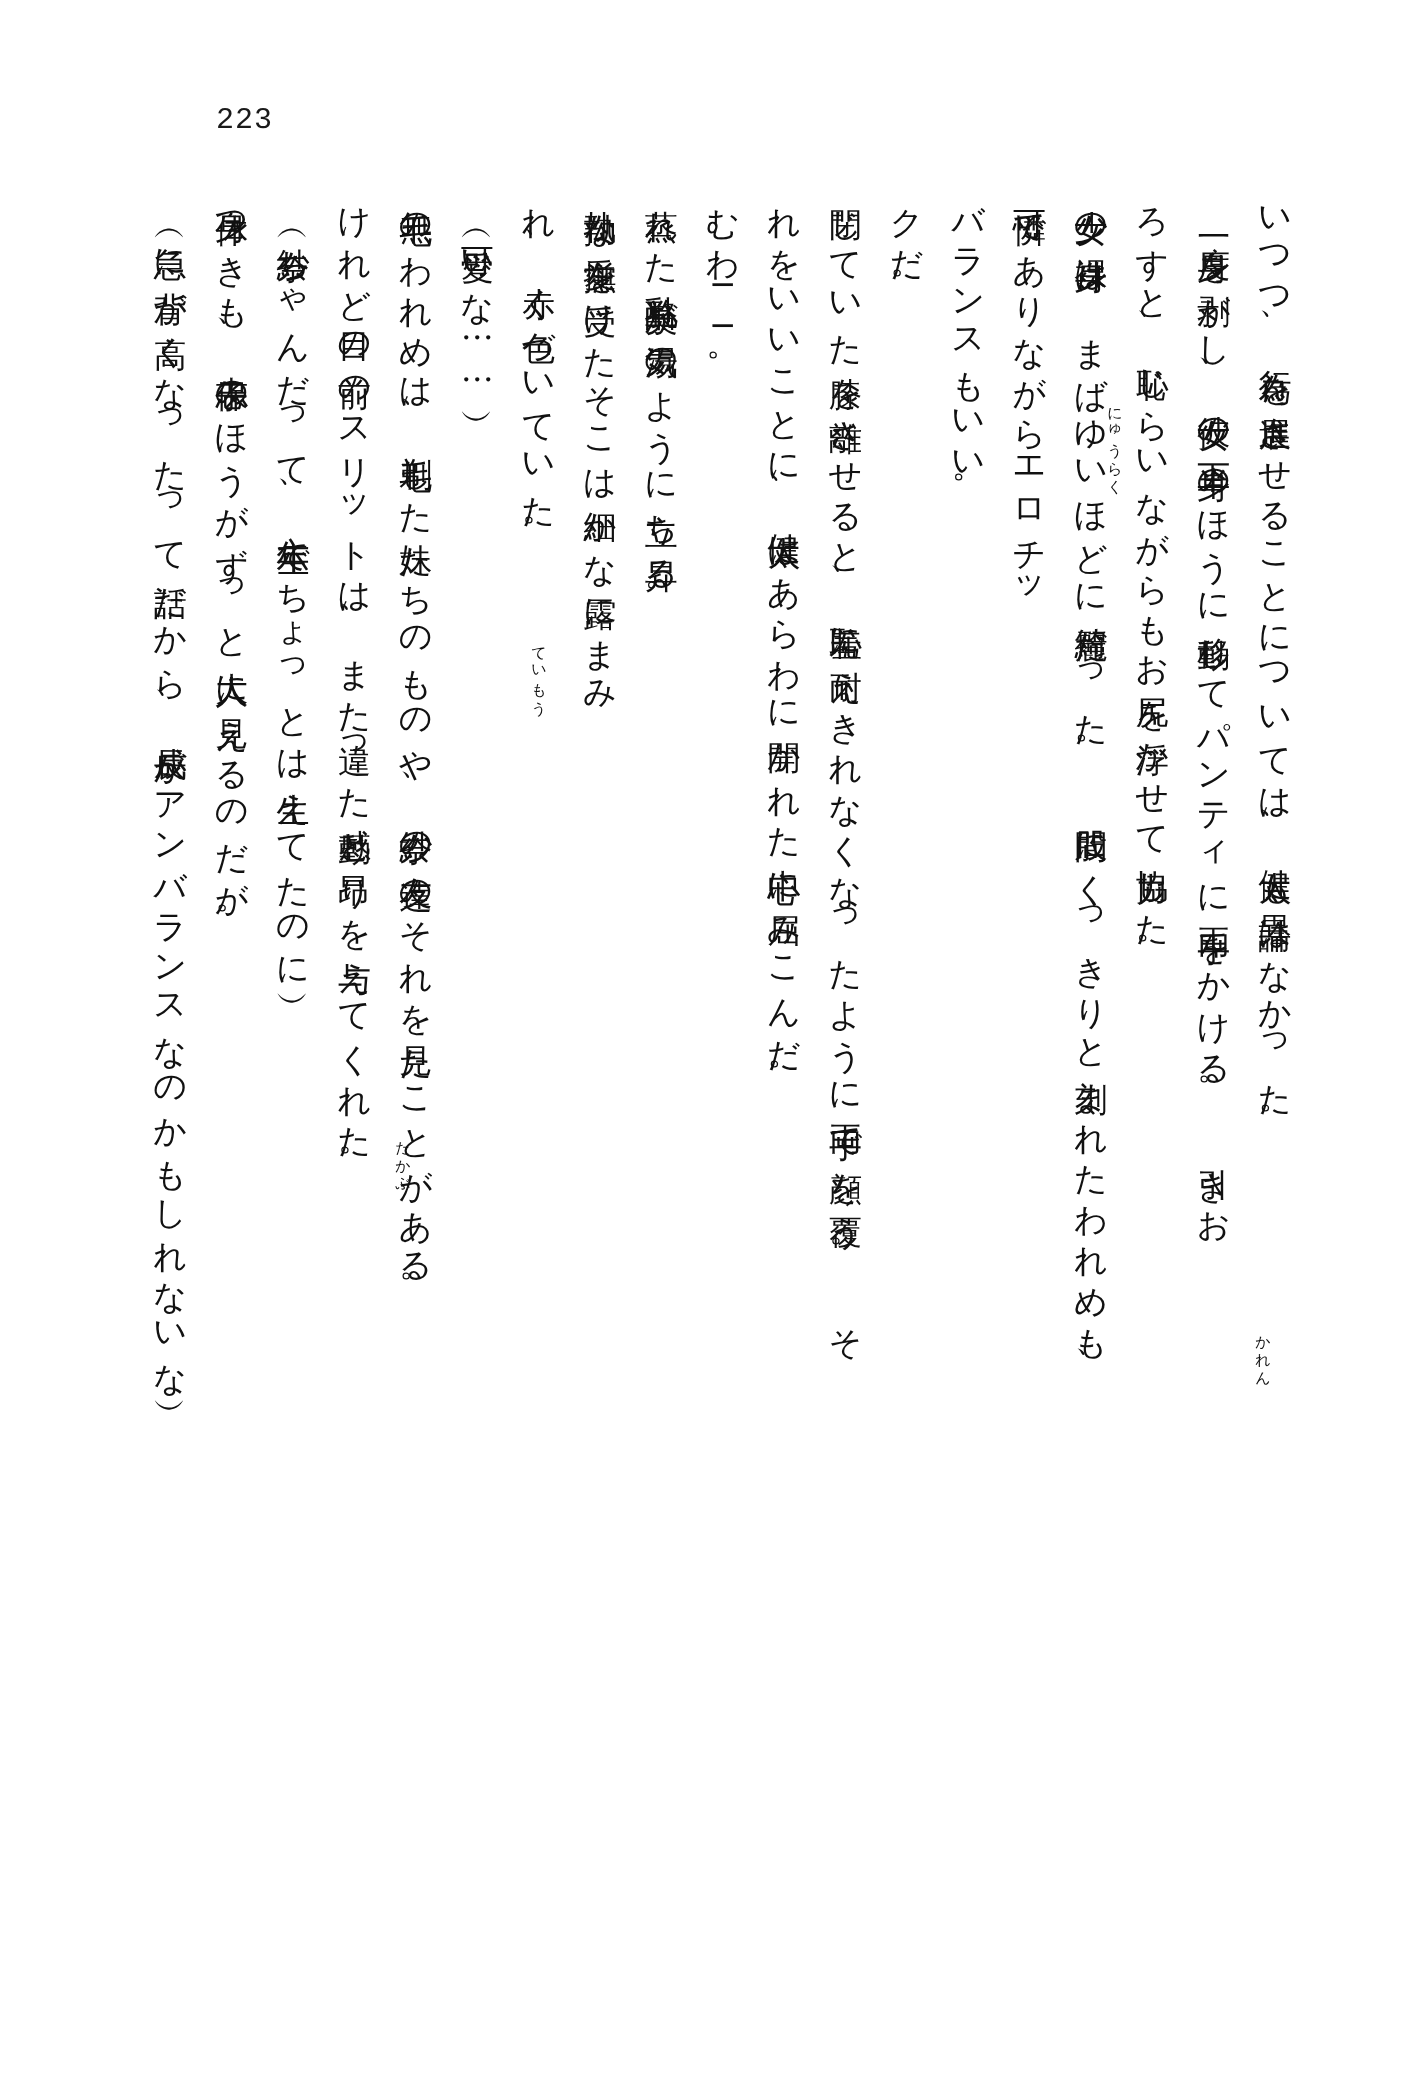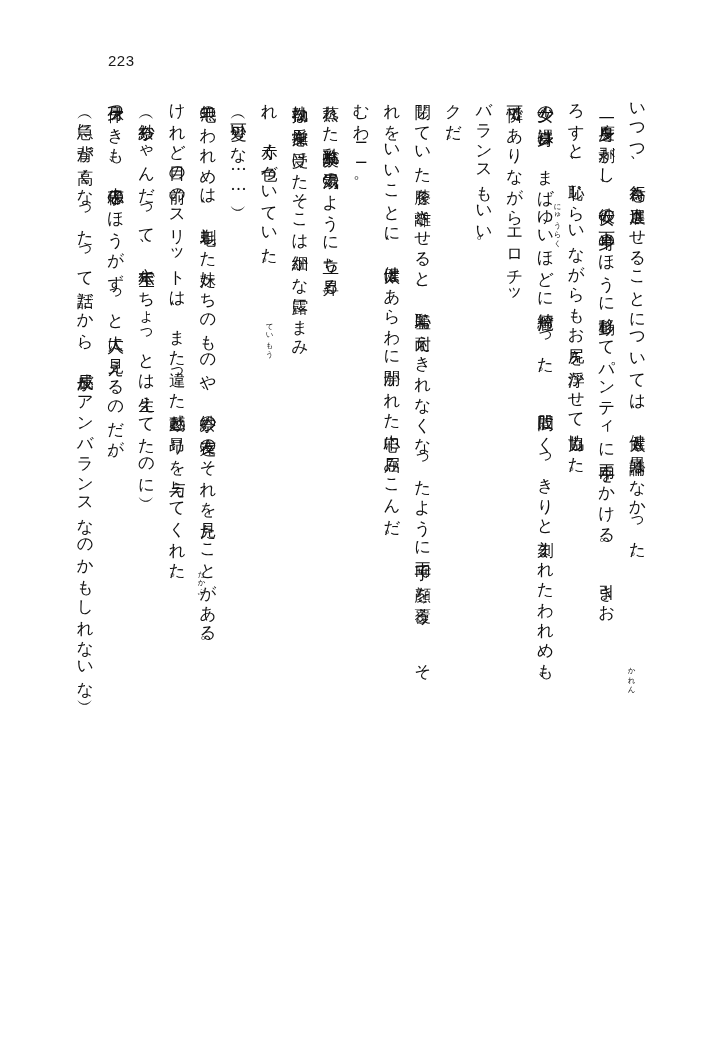--- a/index.html
+++ b/index.html
@@ -15,21 +15,21 @@
     width: 703px;
     height: 1050px;
     background: #ffffff;
     overflow: hidden;
     box-sizing: border-box;
   }
   .page-number {
     position: absolute;
     left: 108px;
     top: 52px;
-    font-family: Liberation Sans, sans-serif;
+    font-family: Liberation Mono, monospace;
     font-size: 15px;
     color: #1a1a1a;
     letter-spacing: 0.5px;
   }
   
   .text-block {
     position: absolute;
     top: 92px;
     right: 58px;
     left: 62px;

